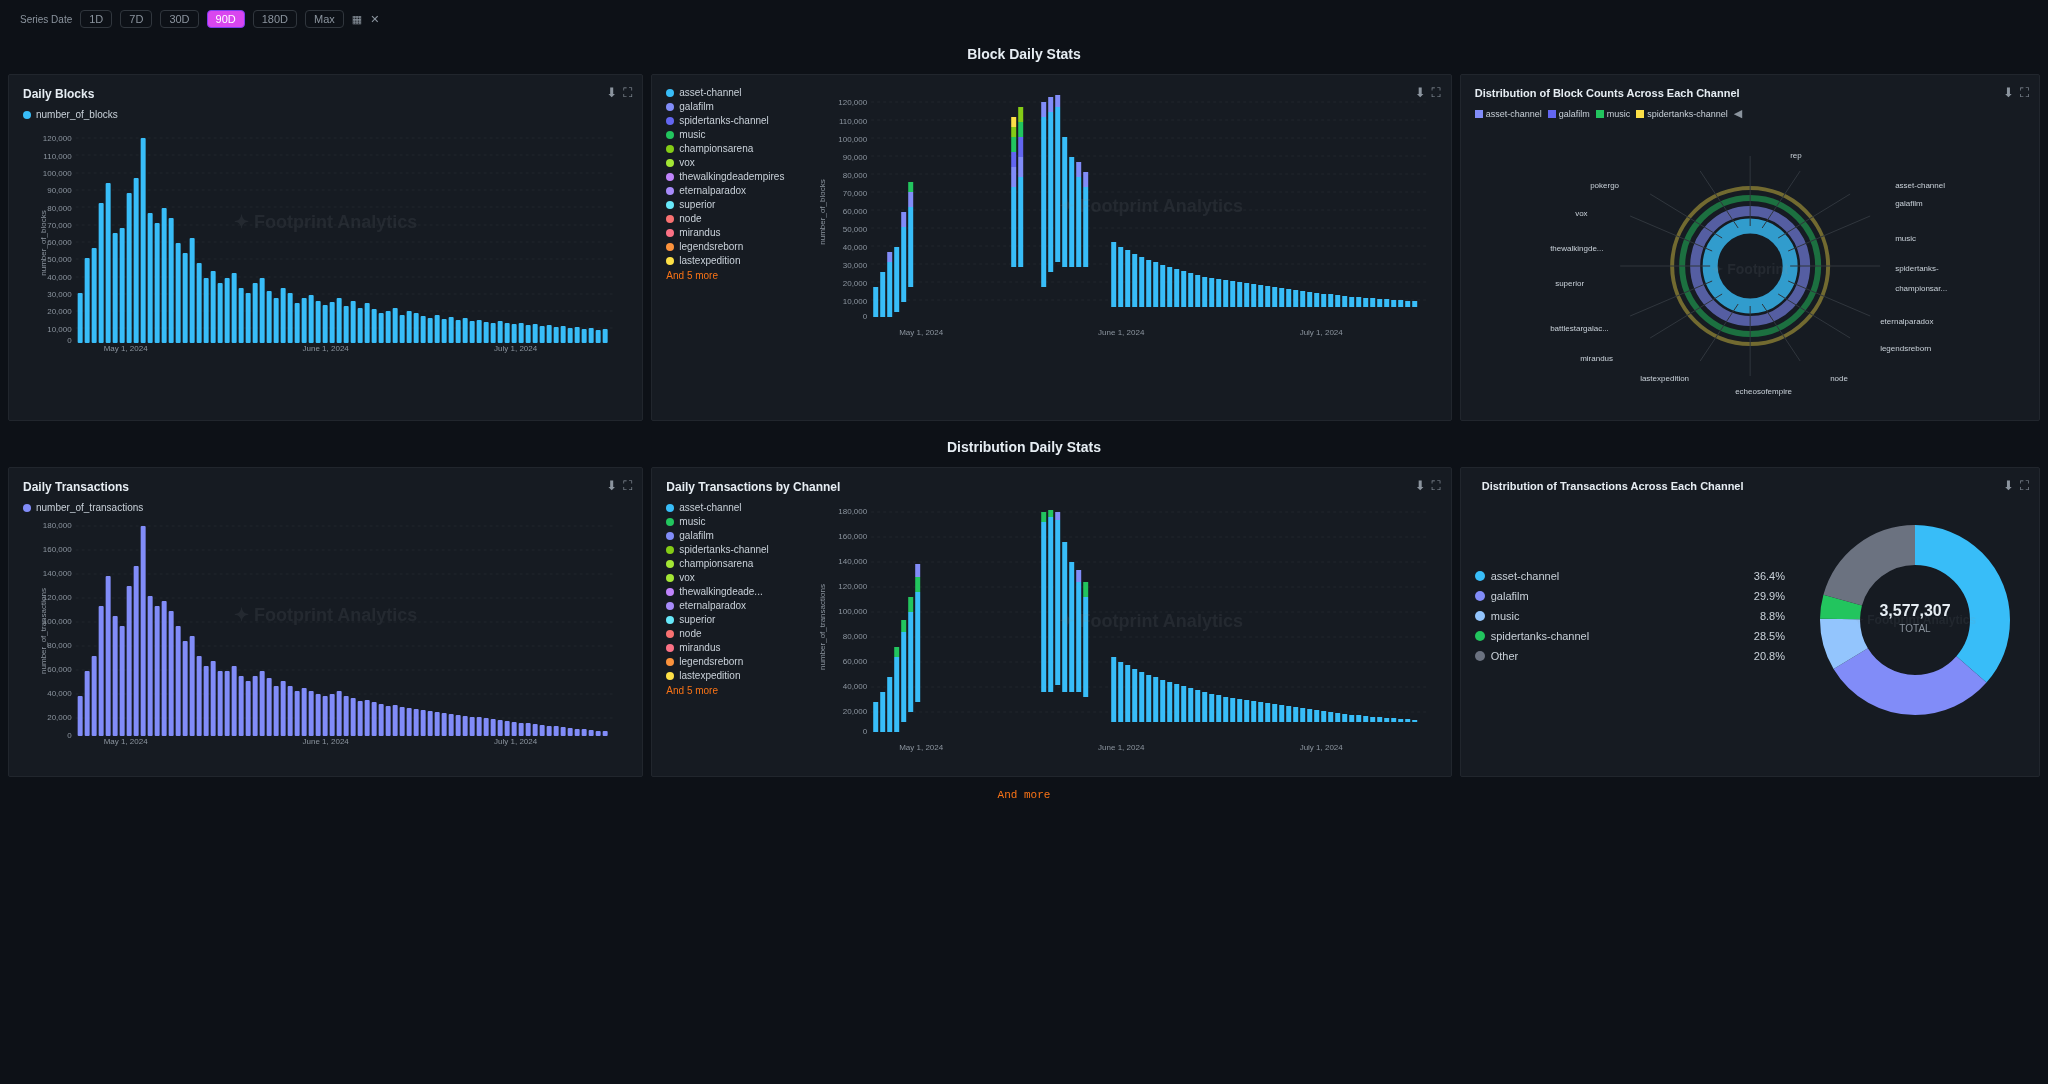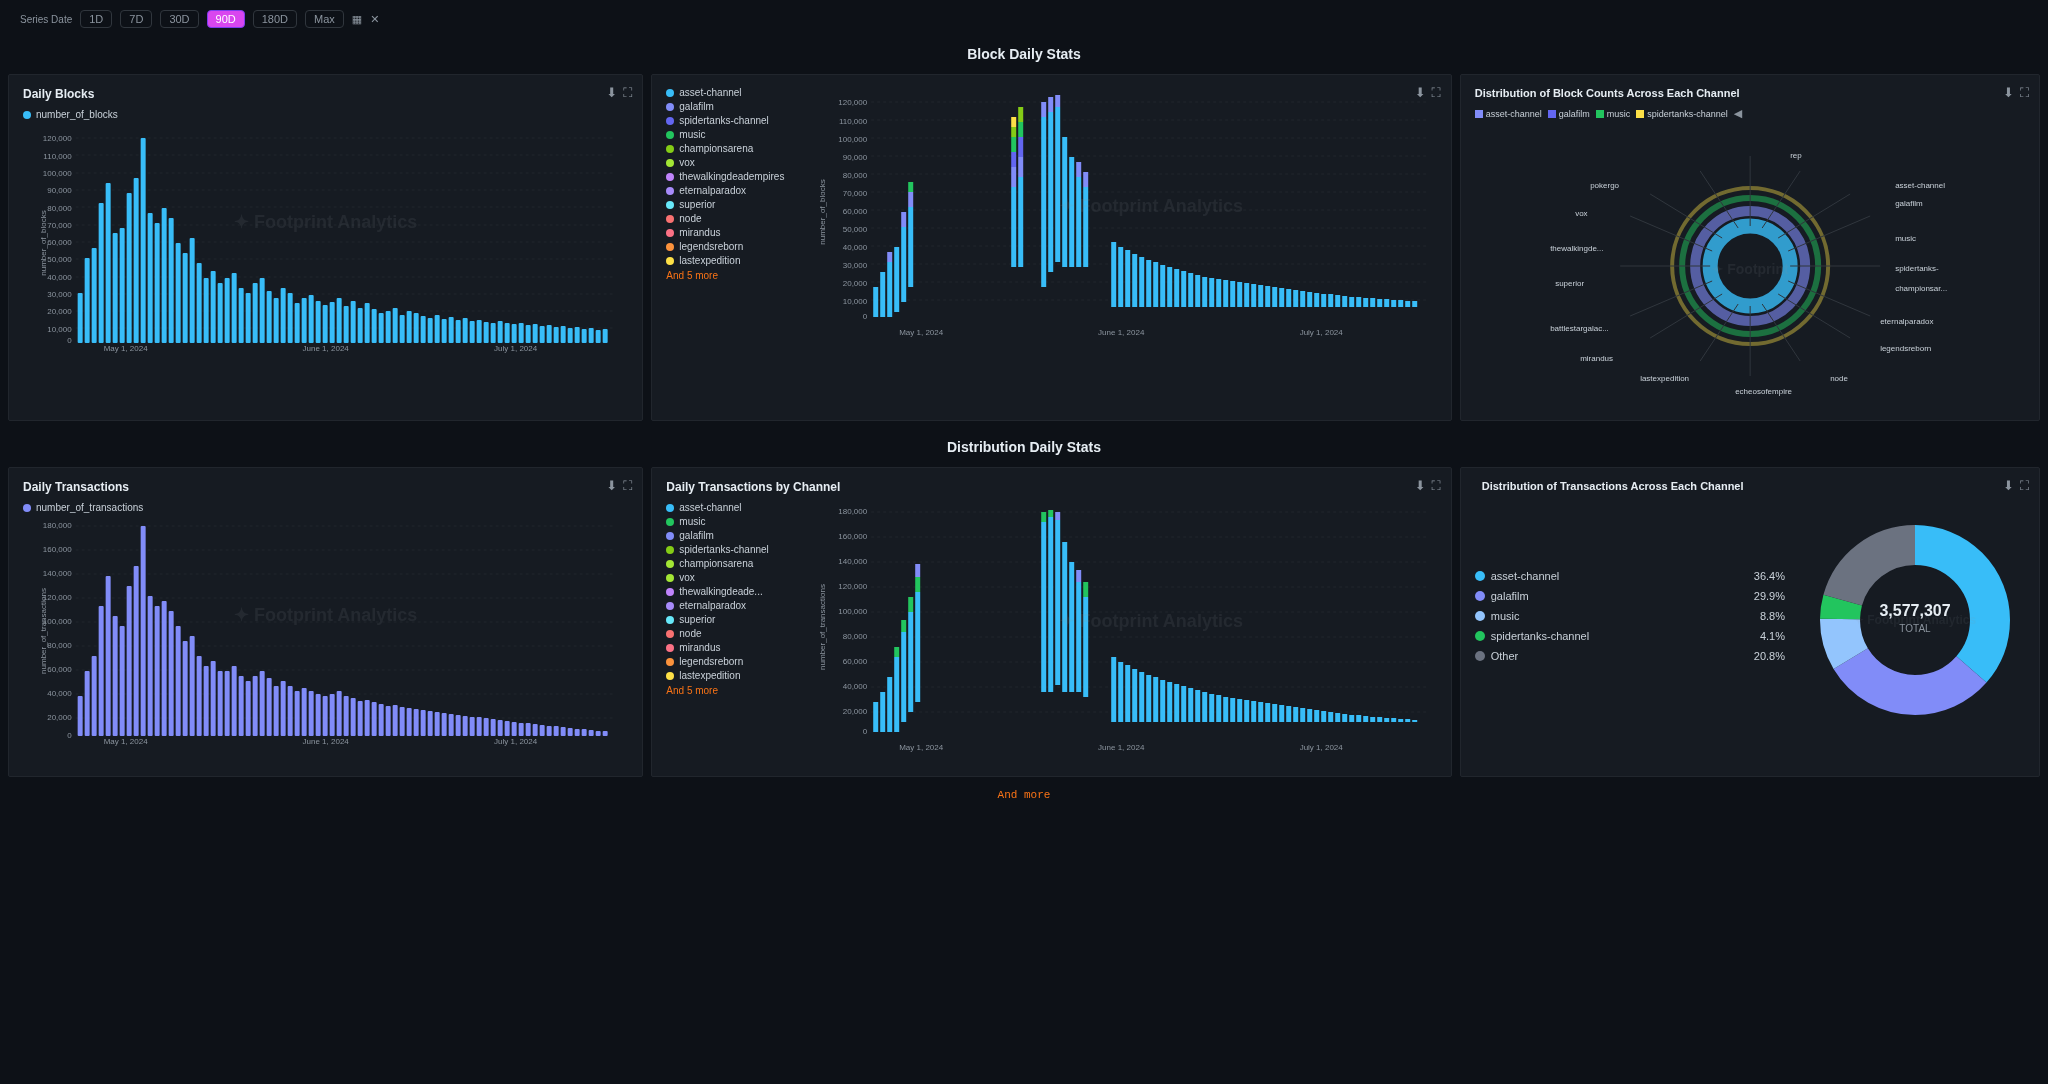--- a/index.html
+++ b/index.html
@@ -830,21 +830,21 @@
           <span style="color:#c9d1d9;">29.9%</span>
         </div>
         <div class="donut-legend-item">
           <div class="legend-dot" style="background:#93c5fd;width:10px;height:10px;"></div>
           <span style="flex:1;">music</span>
           <span style="color:#c9d1d9;">8.8%</span>
         </div>
         <div class="donut-legend-item">
           <div class="legend-dot" style="background:#22c55e;width:10px;height:10px;"></div>
           <span style="flex:1;">spidertanks-channel</span>
-          <span style="color:#c9d1d9;">4.1%</span>
+          <span style="color:#c9d1d9;">28.5%</span>
         </div>
         <div class="donut-legend-item">
           <div class="legend-dot" style="background:#6b7280;width:10px;height:10px;"></div>
           <span style="flex:1;">Other</span>
           <span style="color:#c9d1d9;">20.8%</span>
         </div>
       </div>
 
       <div class="donut-container" style="position:relative;width:220px;height:220px;">
         <svg width="220" height="220" viewBox="0 0 220 220">

